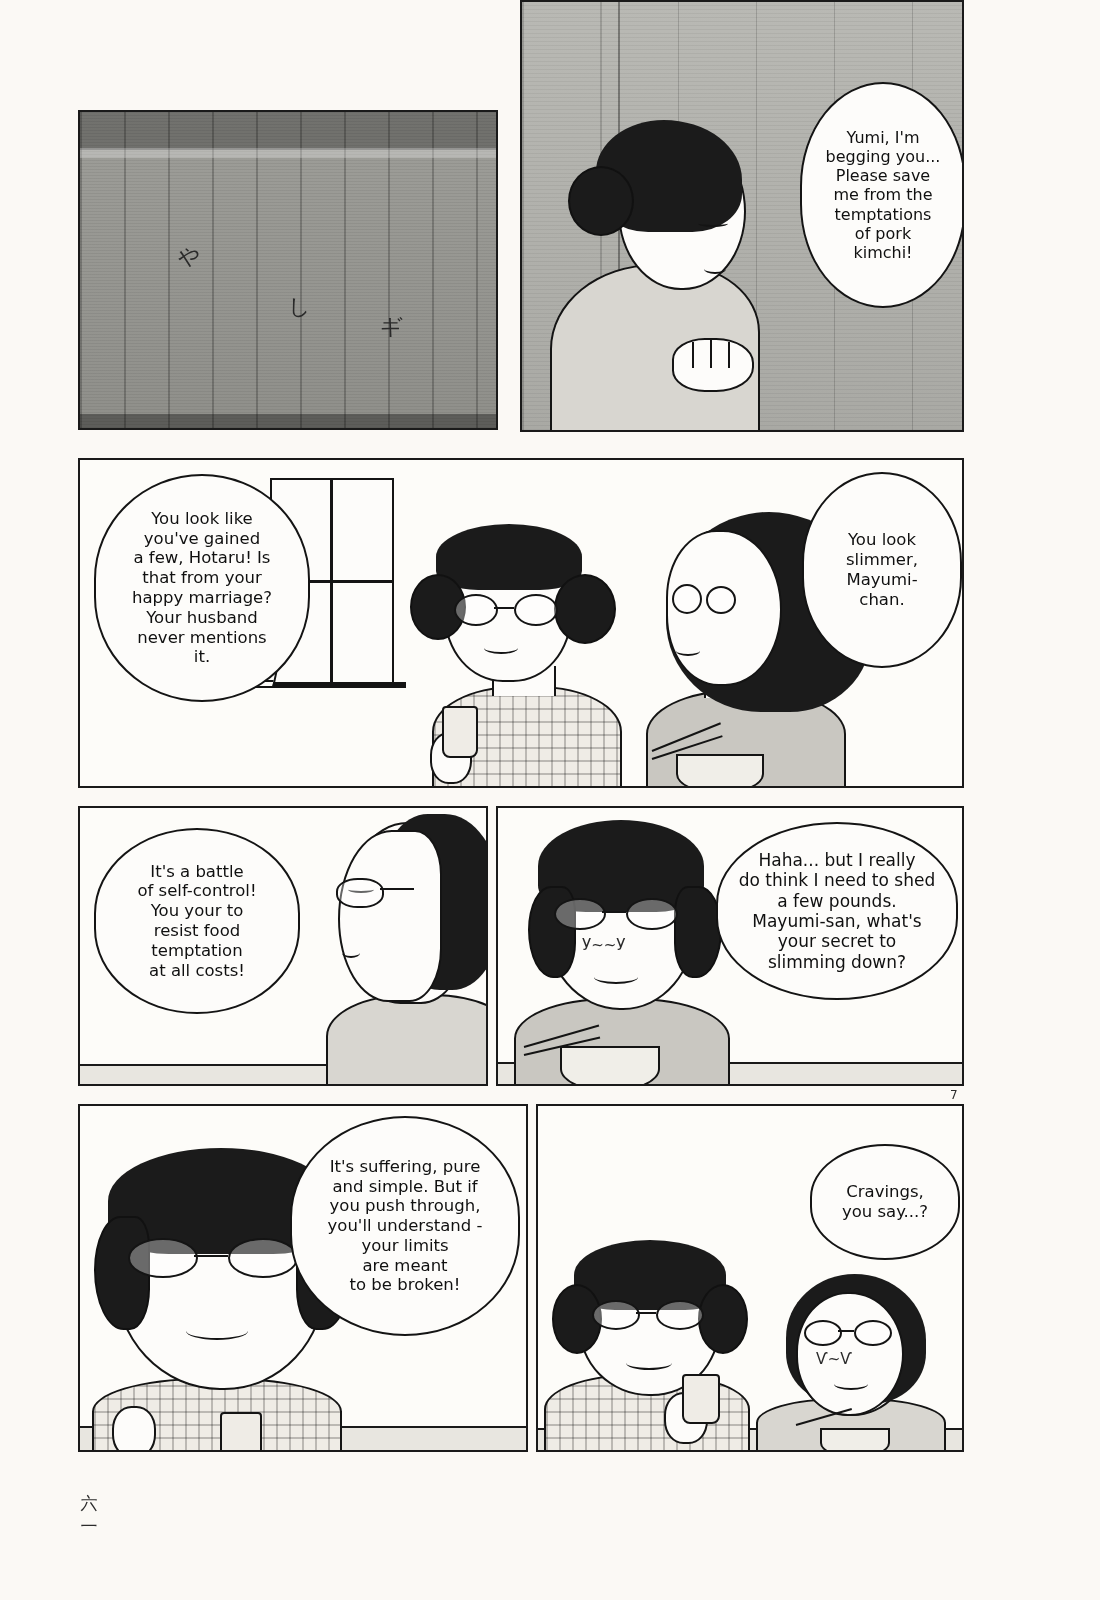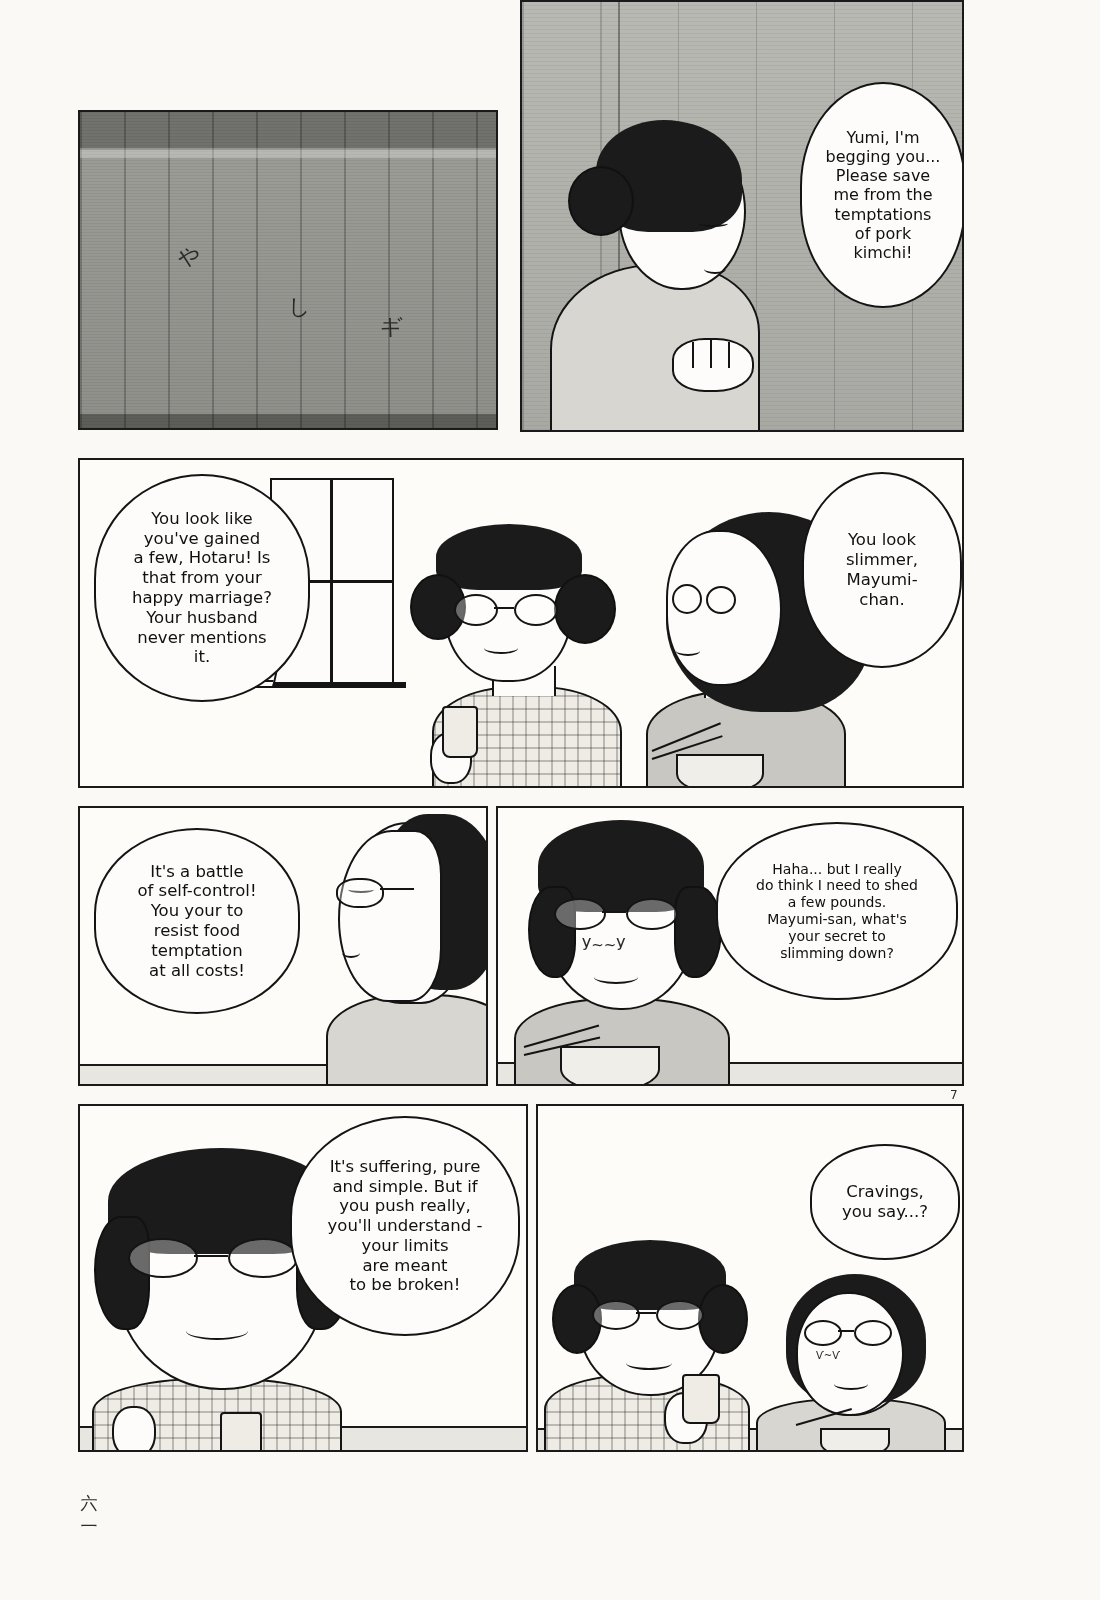--- a/index.html
+++ b/index.html
@@ -353,21 +353,21 @@
       <div class="lens" style="left:72px; top:0; width:48px; height:28px;"></div>
       <div style="position:absolute;left:48px;top:13px;width:24px;height:2px;background:#141414;"></div>
     </div>
     <div class="scribble" style="left:84px; top:128px; font-size:15px;">У~~У</div>
     <div class="mouth" style="left:96px; top:162px; width:44px; height:12px;"></div>
     <div class="bowl" style="left:62px; top:238px; width:96px; height:42px;"></div>
     <div class="chopsticks" style="left:26px; top:238px; width:78px; transform:rotate(-16deg);"></div>
     <div class="chopsticks" style="left:26px; top:246px; width:78px; transform:rotate(-13deg);"></div>
 
     <div class="balloon" style="left:218px; top:14px; width:242px; height:178px;">
-      <div class="balloon-text" style="font-size:14px;">Haha... but I really
+      <div class="balloon-text" style="font-size:17px;">Haha... but I really
 do think I need to shed
 a few pounds.
 Mayumi-san, what's
 your secret to
 slimming down?</div>
     </div>
   </div>
 
   <div class="page-num" style="left:950px; top:1088px;">7</div>
 
@@ -385,21 +385,21 @@
       <div class="lens" style="left:100px; top:0; width:66px; height:36px;"></div>
       <div style="position:absolute;left:66px;top:17px;width:34px;height:2px;background:#141414;"></div>
     </div>
     <div class="mouth" style="left:106px; top:216px; width:62px; height:16px;"></div>
     <div class="hand" style="left:32px; top:300px; width:40px; height:48px;"></div>
     <div class="cup" style="left:140px; top:306px; width:38px; height:42px;"></div>
 
     <div class="balloon" style="left:210px; top:10px; width:230px; height:220px;">
       <div class="balloon-text" style="font-size:16.5px;">It's suffering, pure
 and simple. But if
-you push really,
+you push through,
 you'll understand -
 your limits
 are meant
 to be broken!</div>
     </div>
   </div>
 
   <div class="panel" style="left:536px; top:1104px; width:428px; height:348px;">
     <div class="shade-light" style="left:0;top:0;width:100%;height:100%;background:#fdfcf9;"></div>
     <div class="floor" style="height:20px;"></div>
@@ -420,21 +420,21 @@
 
     <div class="body grey" style="left:218px; top:292px; width:190px; height:56px;"></div>
     <div class="face" style="left:256px; top:180px; width:118px; height:130px; border-radius:48% 50% 50% 48%;"></div>
     <div class="hair" style="left:248px; top:168px; width:140px; height:130px; border-radius:50% 52% 40% 40%;"></div>
     <div class="face" style="left:258px; top:186px; width:108px; height:124px; border-radius:48% 50% 50% 48%;"></div>
     <div class="glasses" style="left:266px; top:214px; width:92px; height:24px;">
       <div class="lens" style="left:0; top:0; width:34px; height:22px;"></div>
       <div class="lens" style="left:50px; top:0; width:34px; height:22px;"></div>
       <div style="position:absolute;left:34px;top:10px;width:16px;height:2px;background:#141414;"></div>
     </div>
-    <div class="scribble" style="left:278px; top:244px; font-size:10px;">Ѵ~Ѵ</div>
+    <div class="scribble" style="left:278px; top:244px; font-size:15px;">Ѵ~Ѵ</div>
     <div class="mouth" style="left:296px; top:272px; width:34px; height:10px;"></div>
     <div class="bowl" style="left:282px; top:322px; width:66px; height:26px;"></div>
     <div class="chopsticks" style="left:258px; top:318px; width:58px; transform:rotate(-16deg);"></div>
 
     <div class="balloon" style="left:272px; top:38px; width:150px; height:116px;">
       <div class="balloon-text" style="font-size:16.5px;">Cravings,
 you say...?</div>
     </div>
   </div>
 

